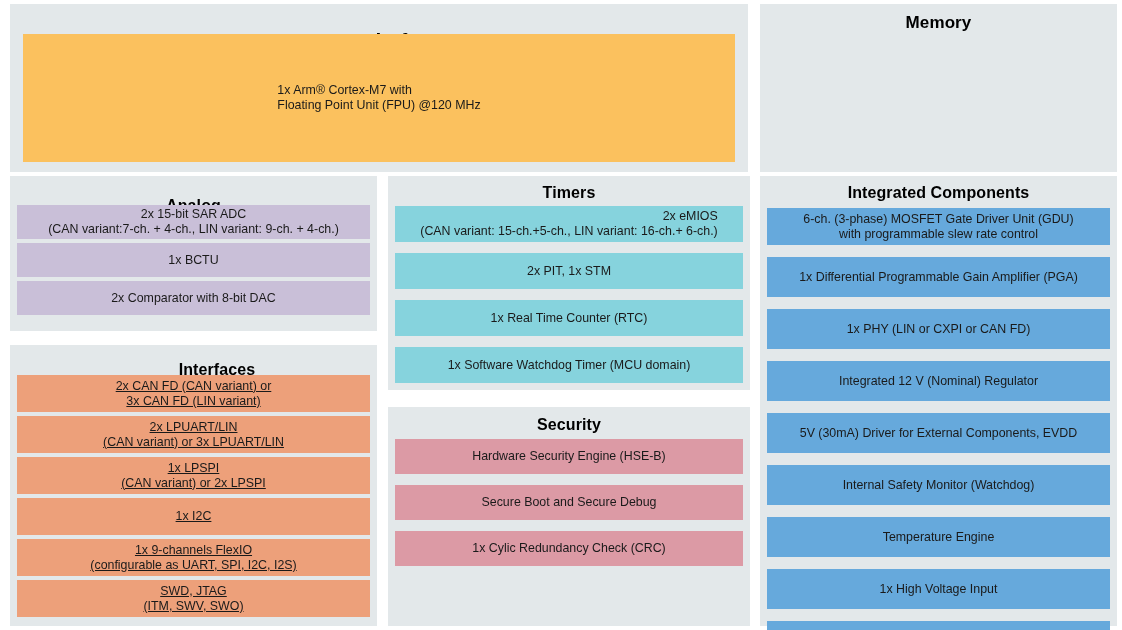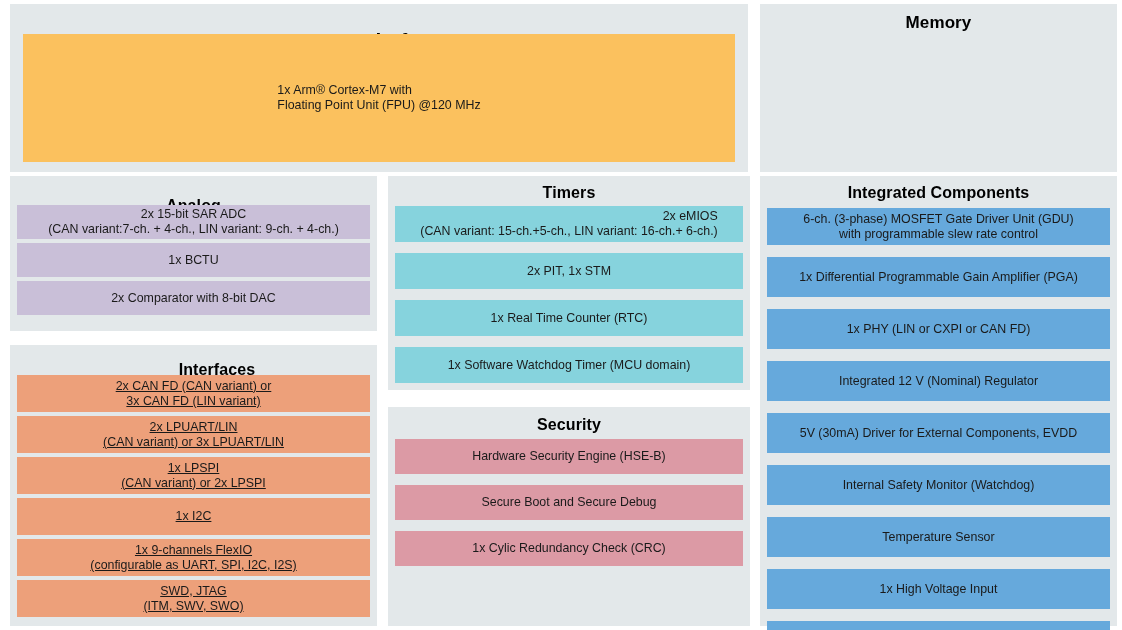--- a/index.html
+++ b/index.html
@@ -177,19 +177,19 @@
   <section class="panel" id="panel-integrated">
     <div class="panel-title">Integrated Components</div>
     <div class="rows">
       <div class="row tall">6-ch. (3-phase) MOSFET Gate Driver Unit (GDU)
 with programmable slew rate control</div>
       <div class="row">1x Differential Programmable Gain Amplifier (PGA)</div>
       <div class="row">1x PHY (LIN or CXPI or CAN FD)</div>
       <div class="row">Integrated 12 V (Nominal) Regulator</div>
       <div class="row">5V (30mA) Driver for External Components, EVDD</div>
       <div class="row">Internal Safety Monitor (Watchdog)</div>
-      <div class="row">Temperature Sensor</div>
+      <div class="row">Temperature Engine</div>
       <div class="row">1x High Voltage Input</div>
       <div class="row">Battery Monitoring Pin</div>
     </div>
   </section>
 
 </div>
 
 </body></html>

